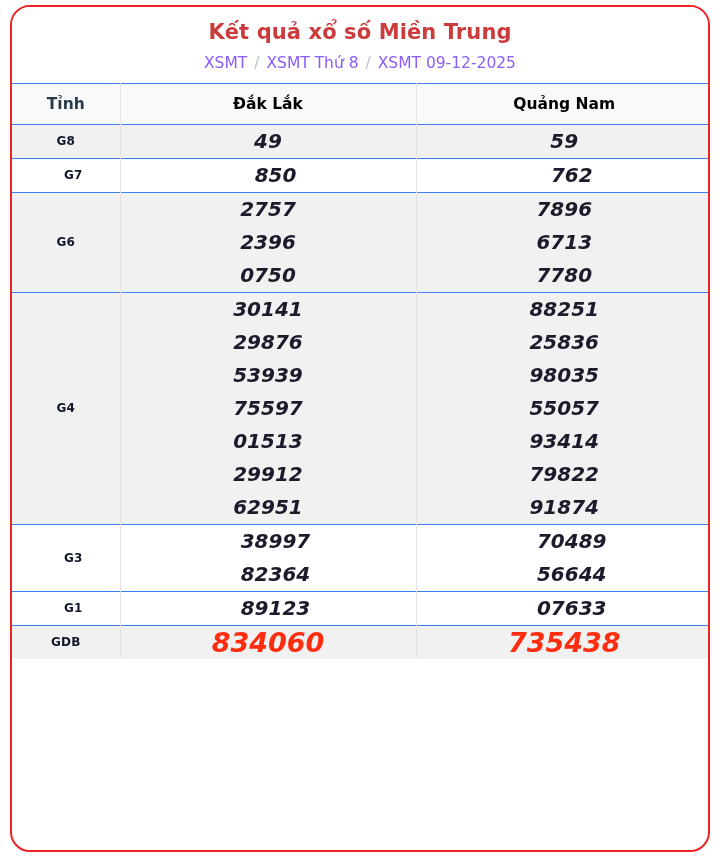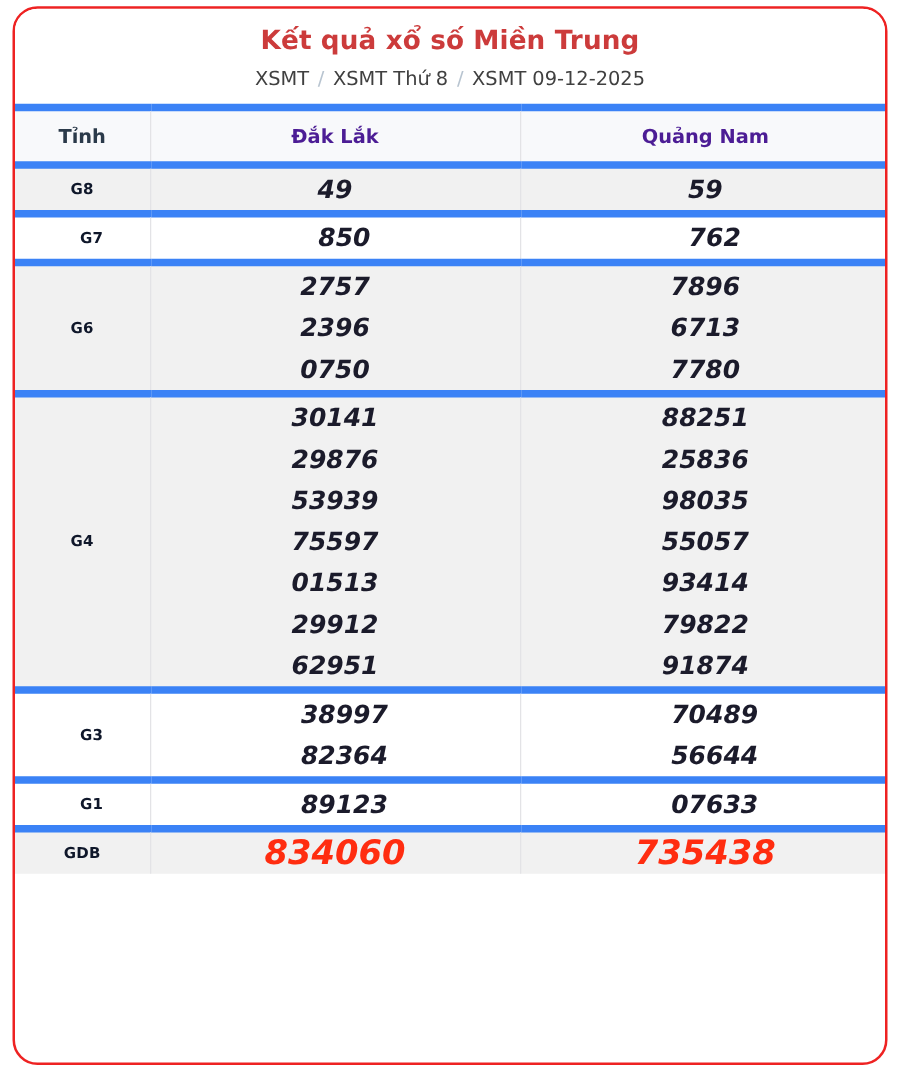--- a/index.html
+++ b/index.html
@@ -41,61 +41,61 @@
     line-height: 1.2;
     margin: 0 0 9px 0;
   }
   .breadcrumb {
     font-size: 15.5px;
     color: #e06a63;
     line-height: 1.2;
     white-space: nowrap;
   }
   .breadcrumb .crumb {
-    color: #404040;
+    color: #8b5cf6;
     text-decoration: none;
   }
   .breadcrumb .sep {
     color: #b8c4d0;
     padding: 0 2px;
   }
 
   
   table.results {
     width: 100%;
     border-collapse: collapse;
     table-layout: fixed;
   }
   table.results col.c-label { width: 108px; }
   table.results col.c-prov  { width: 296px; }
 
   table.results th,
   table.results td {
-    border-top: 6px solid #3b82f6;
+    border-top: 1px solid #3b82f6;
     border-right: 1px solid #e3e3e6;
     text-align: center;
     vertical-align: middle;
     padding: 0;
   }
   table.results th:last-child,
   table.results td:last-child {
     border-right: none;
   }
 
   thead th {
     background: #f8f9fb;
     height: 40px;
     font-size: 15.5px;
     font-weight: bold;
   }
   th.h-label {
     color: #2b3a4a;
   }
   th.h-prov {
-    color: #4c1d95;
+    color: #000000;
   }
 
   td.prize-label {
     background: inherit;
     font-size: 12px;
     font-weight: bold;
     color: #0f172a;
     letter-spacing: 0.2px;
   }
 

